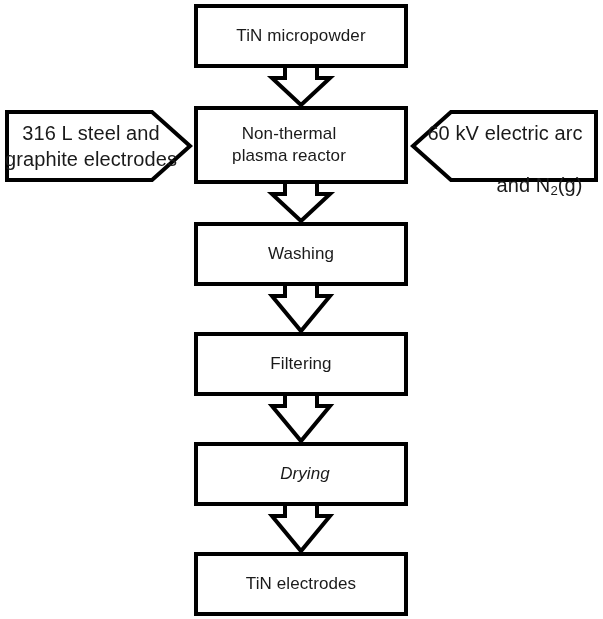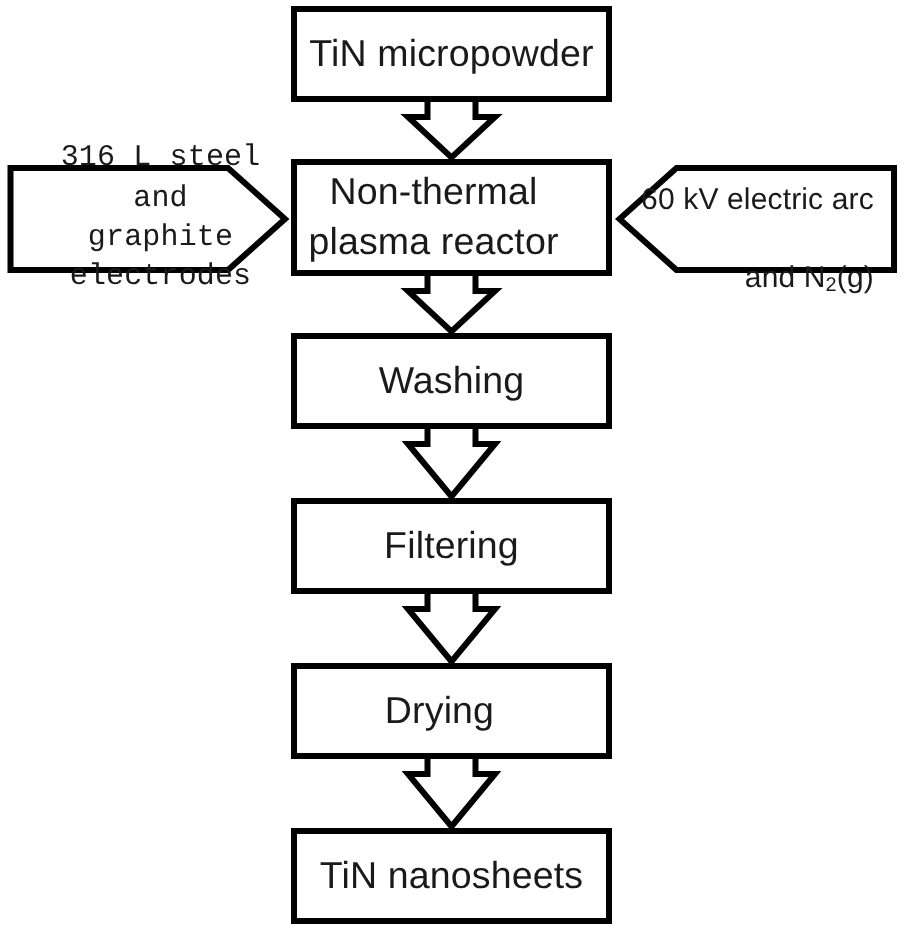--- a/index.html
+++ b/index.html
@@ -23,21 +23,21 @@
     height: 619px;
   }
   .node-label {
     position: absolute;
     display: flex;
     align-items: center;
     justify-content: center;
     text-align: center;
     color: #1a1a1a;
     font-family: "Liberation Sans", sans-serif;
-    font-size: 25px;
+    font-size: 17px;
     line-height: 1.32;
     letter-spacing: 0.1px;
     white-space: pre-line;
     pointer-events: none;
   }
   .node-label sub {
     font-size: 0.66em;
     vertical-align: -0.22em;
     line-height: 0;
   }
@@ -79,25 +79,25 @@
 
 <div class="node-label box-label" style="left:196px; top:6px; height:60px;">TiN micropowder</div>
 
 <div class="node-label box-label" style="left:184px; top:108px; height:74px;">Non-thermal
 plasma reactor</div>
 
 <div class="node-label box-label" style="left:196px; top:224px; height:60px;text-align:center;">Washing</div>
 
 <div class="node-label box-label" style="left:196px; top:334px; height:60px;">Filtering</div>
 
-<div class="node-label box-label" style="left:188px; top:444px; height:60px;">Drying</div>
+<div class="node-label box-label" style="left:200px; top:444px; height:60px;font-style:italic;">Drying</div>
 
-<div class="node-label box-label" style="left:196px; top:554px; height:60px;">TiN  nanosheets</div>
+<div class="node-label box-label" style="left:196px; top:554px; height:60px;">TiN  electrodes</div>
 
-<div class="node-label penta-left" style="left:19px; top:112px; height:68px;font-family:Liberation Mono, monospace;">316 L steel and
+<div class="node-label penta-left" style="left:3px; top:112px; height:68px;">316 L steel and
 graphite electrodes</div>
 
 <div class="node-label penta-right" style="left:425px; top:112px; height:68px;text-align:right;">
   <span>
     <span>60 kV electric arc</span><br>
     <span>and N</span><sub>2</sub><span>(g)</span>
   </span>
 </div>
 
 </body></html>

